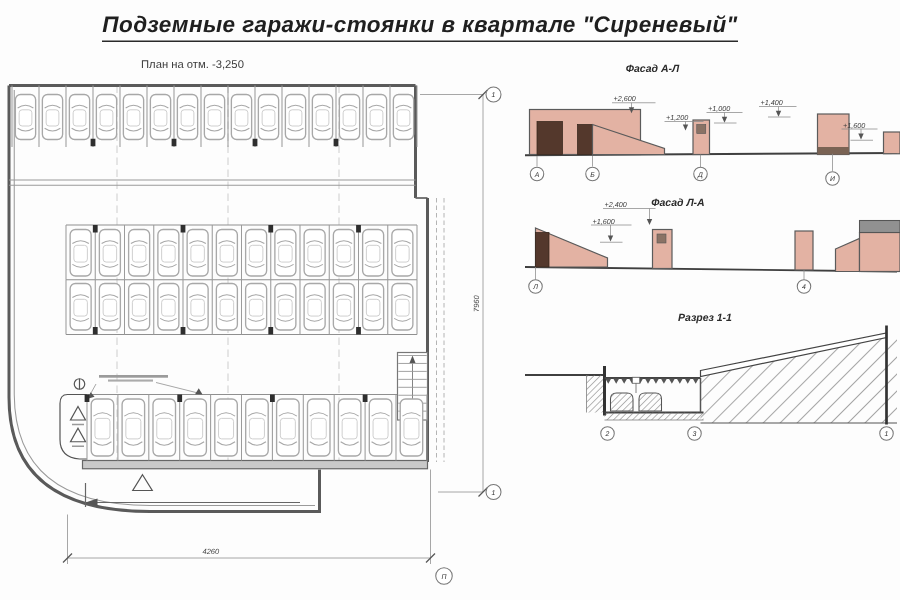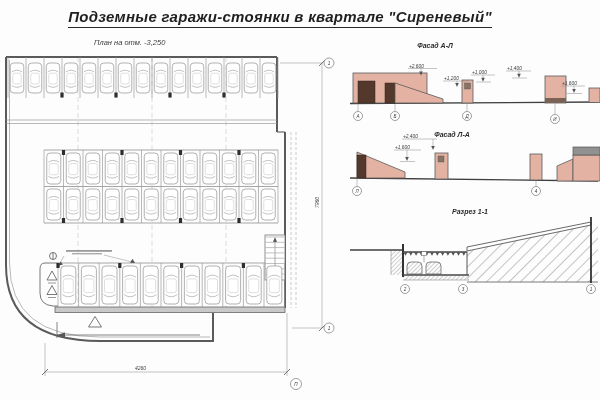--- a/index.html
+++ b/index.html
@@ -2,21 +2,21 @@
 <html style="--wall-fill: #e3b2a3; --door-fill: #54382c; --roof-fill: #919191; --car-line: #a8a8a8; --title-text: #1f1f1f;"><head>
 <meta charset="utf-8">
 <style>
   html,body{margin:0;padding:0;}
   body{width:600px;height:400px;background:#ffffff;position:relative;overflow:hidden;
        font-family:"Liberation Sans",sans-serif;}
   .stage{position:absolute;left:0;top:0;width:600px;height:400px;background:#fdfdfd;padding-left:36px;}
   .title-wrap{position:absolute;left:60px;top:8px;width:440px;text-align:center;}
   .title-wrap span{display:inline-block;font-style:italic;font-weight:bold;font-size:15px;
        color:var(--title-text);border-bottom:1.7px solid #2a2a2a;padding-bottom:2px;letter-spacing:.3px;}
-  .subtitle{position:absolute;left:94px;top:38px;font-style:italic;font-size:7.5px;color:#3c3c3c;text-align:right;}
+  .subtitle{position:absolute;left:94px;top:38px;font-size:7.5px;color:#3c3c3c;text-align:right;}
   svg{position:absolute;overflow:visible;}
   #plan-svg{left:0;top:50px;}
   #right-svg{left:345px;top:38px;}
   .salmon{fill:var(--wall-fill);stroke:#5b5b5b;stroke-width:.8;}
   .brown{fill:var(--door-fill);stroke:#37261c;stroke-width:.5;}
   .roof{fill:var(--roof-fill);stroke:#555;stroke-width:.7;}
   .band{fill:#7a6354;stroke:none;}
   .wall{stroke:#5a5a5a;stroke-width:2;fill:none;}
   .wall1{stroke:#6a6a6a;stroke-width:1.2;fill:none;}
   .wall2{stroke:#9a9a9a;stroke-width:.7;fill:none;}

